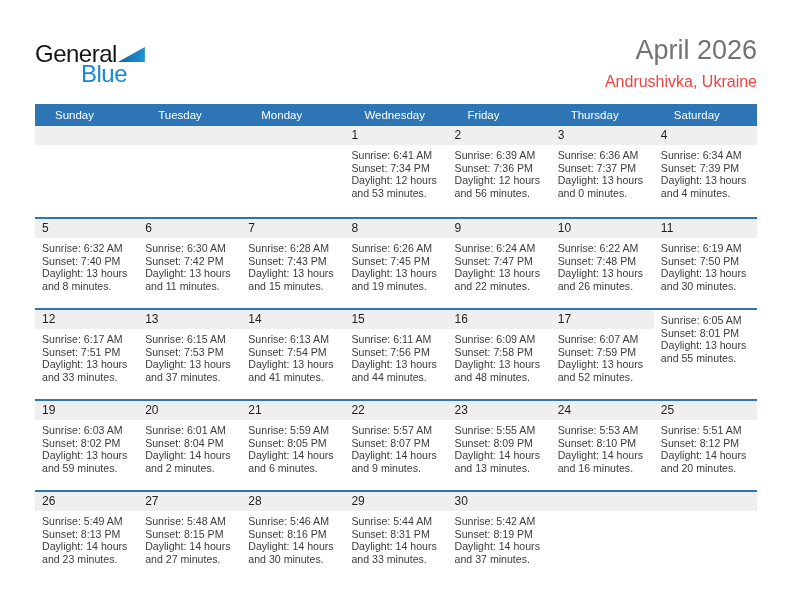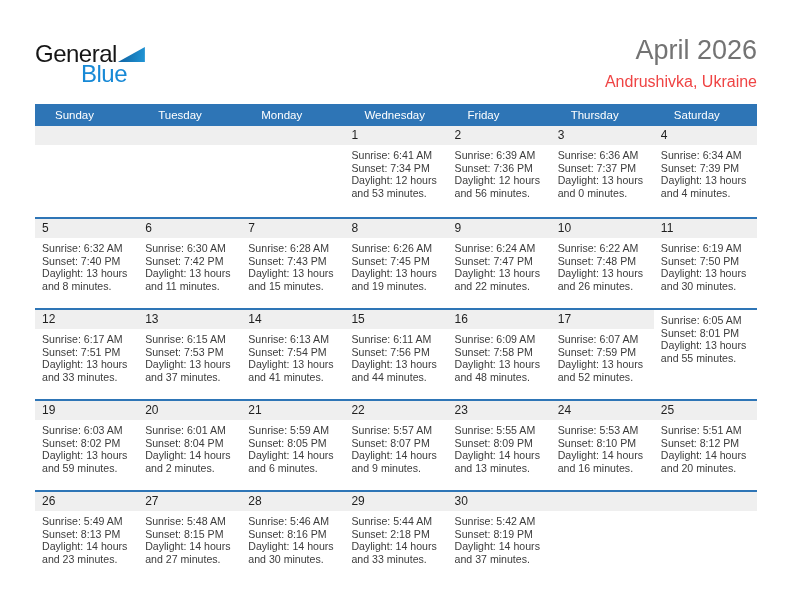--- a/index.html
+++ b/index.html
@@ -367,21 +367,21 @@
               <div class="line">Sunrise: 5:46 AM</div>
               <div class="line">Sunset: 8:16 PM</div>
               <div class="line">Daylight: 14 hours</div>
               <div class="line">and 30 minutes.</div>
             </div>
           </div>
           <div class="cell">
             <div class="num">29</div>
             <div class="body">
               <div class="line">Sunrise: 5:44 AM</div>
-              <div class="line">Sunset: 2:18 PM</div>
+              <div class="line">Sunset: 8:31 PM</div>
               <div class="line">Daylight: 14 hours</div>
               <div class="line">and 33 minutes.</div>
             </div>
           </div>
           <div class="cell">
             <div class="num">30</div>
             <div class="body">
               <div class="line">Sunrise: 5:42 AM</div>
               <div class="line">Sunset: 8:19 PM</div>
               <div class="line">Daylight: 14 hours</div>

